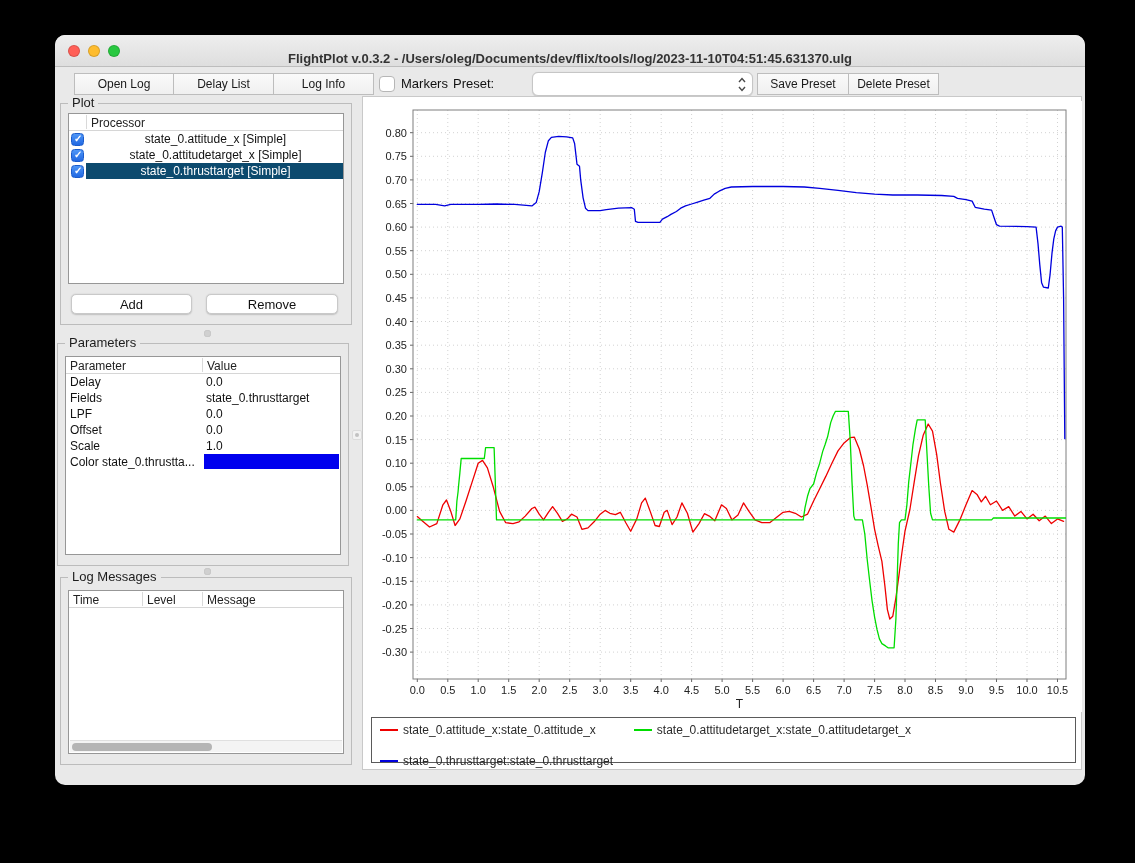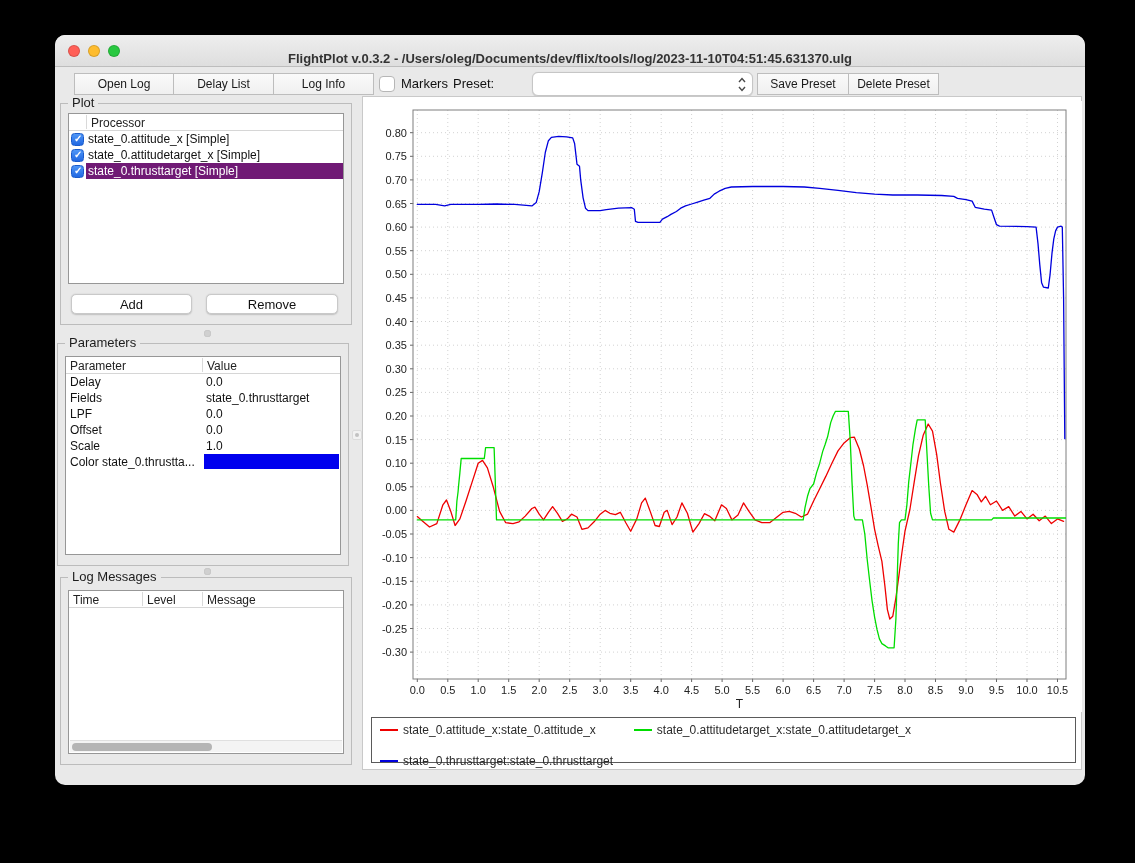--- a/index.html
+++ b/index.html
@@ -66,22 +66,22 @@
   .cb-cell { width:17px; display:flex; justify-content:center; align-items:center; flex:0 0 17px; background:#fff; height:16px; }
   .cbox {
     width:13px; height:13px; border-radius:3.5px;
     background:linear-gradient(#4e96f7,#2168e2);
     border:0.5px solid #1b5ccc; position:relative;
   }
   .cbox::after {
     content:"\2713"; position:absolute; left:2px; top:-1px;
     color:#fff; font-size:10px; font-weight:bold;
   }
-  .row-label { padding-left:2px; height:16px; line-height:16px; flex:1; }
-  .list-row.selected .row-label { background:#701a75; color:#fff; }
+  .row-label { padding-left:2px; height:16px; line-height:16px; flex:1;text-align:center; }
+  .list-row.selected .row-label { background:#0c4a6e; color:#fff; }
   .mac-btn {
     position:absolute; height:20px; background:#ffffff;
     border:1px solid #c9c9c9; border-radius:5px;
     font-size:13px; color:#111; display:flex; align-items:center; justify-content:center;
     box-shadow:0 .5px 1.5px rgba(0,0,0,.18);
   }
   .param-row { position:relative; height:16px; font-size:12px; color:#111; }
   .param-row .pname { position:absolute; left:4px; top:1px; white-space:nowrap; }
   .param-row .pval  { position:absolute; left:140px; top:1px; white-space:nowrap; }
   .color-swatch { position:absolute; left:138px; right:1px; top:0; height:15px; }

